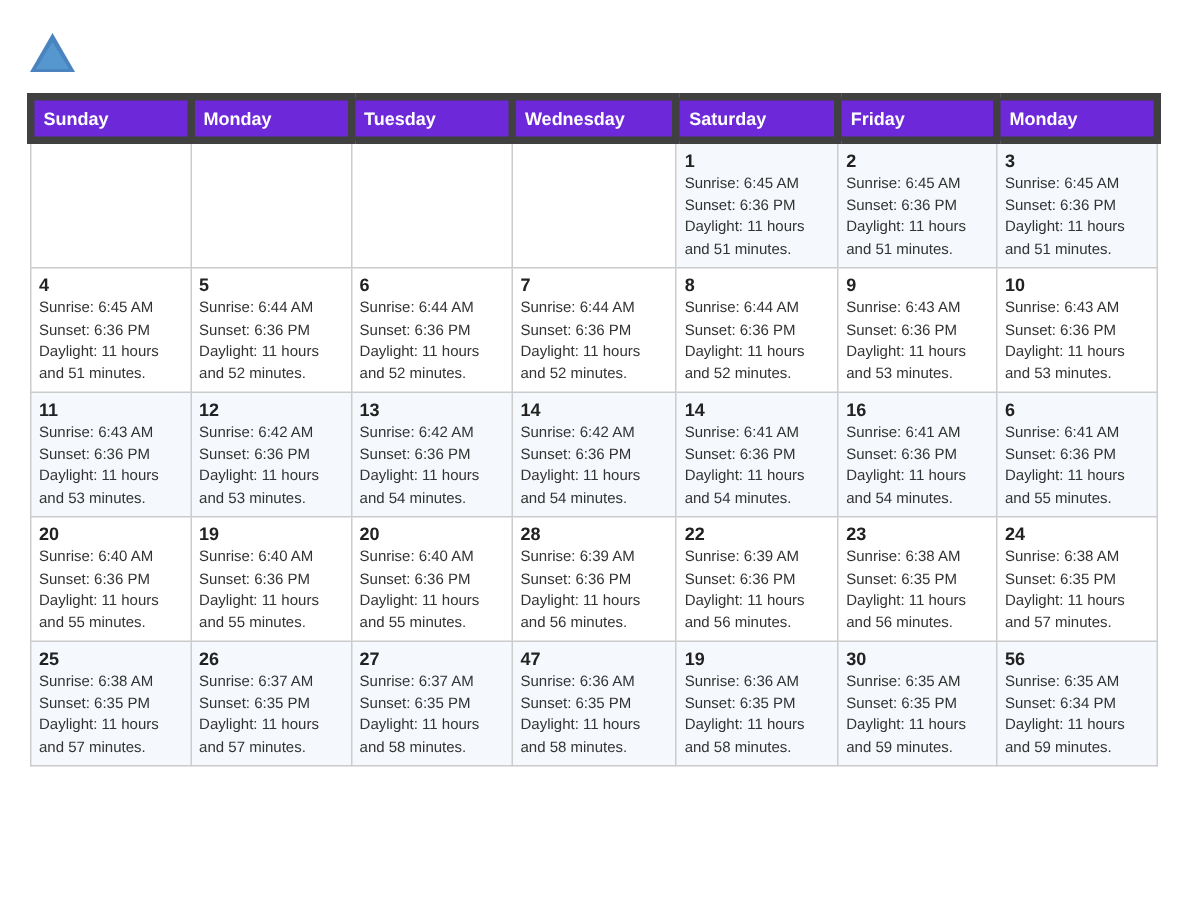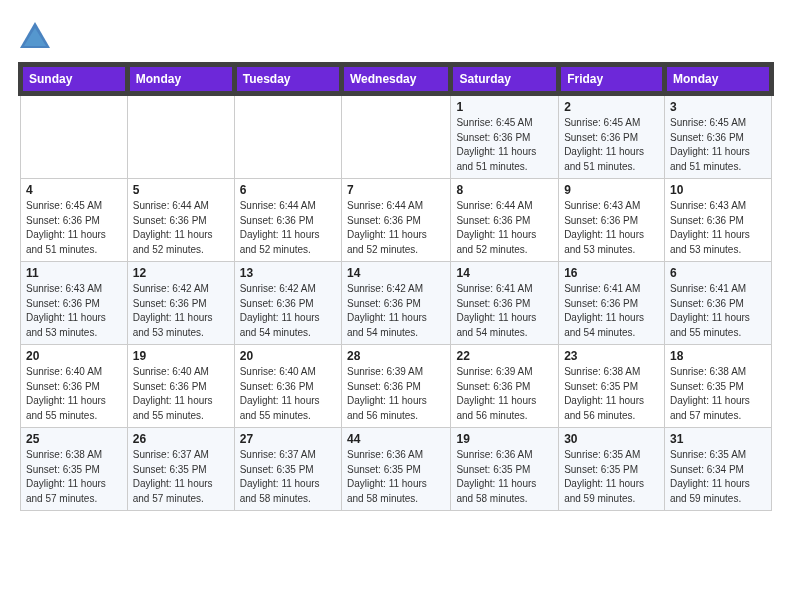--- a/index.html
+++ b/index.html
@@ -305,21 +305,21 @@
 and 56 minutes.</div>
           </td>
           <td>
             <span class="day-num">23</span>
             <div class="day-info" style="white-space: pre-line;">Sunrise: 6:38 AM
 Sunset: 6:35 PM
 Daylight: 11 hours
 and 56 minutes.</div>
           </td>
           <td>
-            <span class="day-num">18</span>
+            <span class="day-num">24</span>
             <div class="day-info" style="white-space: pre-line;">Sunrise: 6:38 AM
 Sunset: 6:35 PM
 Daylight: 11 hours
 and 57 minutes.</div>
           </td>
         </tr>
         <tr>
           <td>
             <span class="day-num">25</span>
             <div class="day-info" style="white-space: pre-line;">Sunrise: 6:38 AM
@@ -335,42 +335,42 @@
 and 57 minutes.</div>
           </td>
           <td>
             <span class="day-num">27</span>
             <div class="day-info" style="white-space: pre-line;">Sunrise: 6:37 AM
 Sunset: 6:35 PM
 Daylight: 11 hours
 and 58 minutes.</div>
           </td>
           <td>
-            <span class="day-num">44</span>
+            <span class="day-num">47</span>
             <div class="day-info" style="white-space: pre-line;">Sunrise: 6:36 AM
 Sunset: 6:35 PM
 Daylight: 11 hours
 and 58 minutes.</div>
           </td>
           <td>
             <span class="day-num">19</span>
             <div class="day-info" style="white-space: pre-line;">Sunrise: 6:36 AM
 Sunset: 6:35 PM
 Daylight: 11 hours
 and 58 minutes.</div>
           </td>
           <td>
             <span class="day-num">30</span>
             <div class="day-info" style="white-space: pre-line;">Sunrise: 6:35 AM
 Sunset: 6:35 PM
 Daylight: 11 hours
 and 59 minutes.</div>
           </td>
           <td>
-            <span class="day-num">31</span>
+            <span class="day-num">56</span>
             <div class="day-info" style="white-space: pre-line;">Sunrise: 6:35 AM
 Sunset: 6:34 PM
 Daylight: 11 hours
 and 59 minutes.</div>
           </td>
         </tr>
       </tbody>
   </table>
 </div>
 

